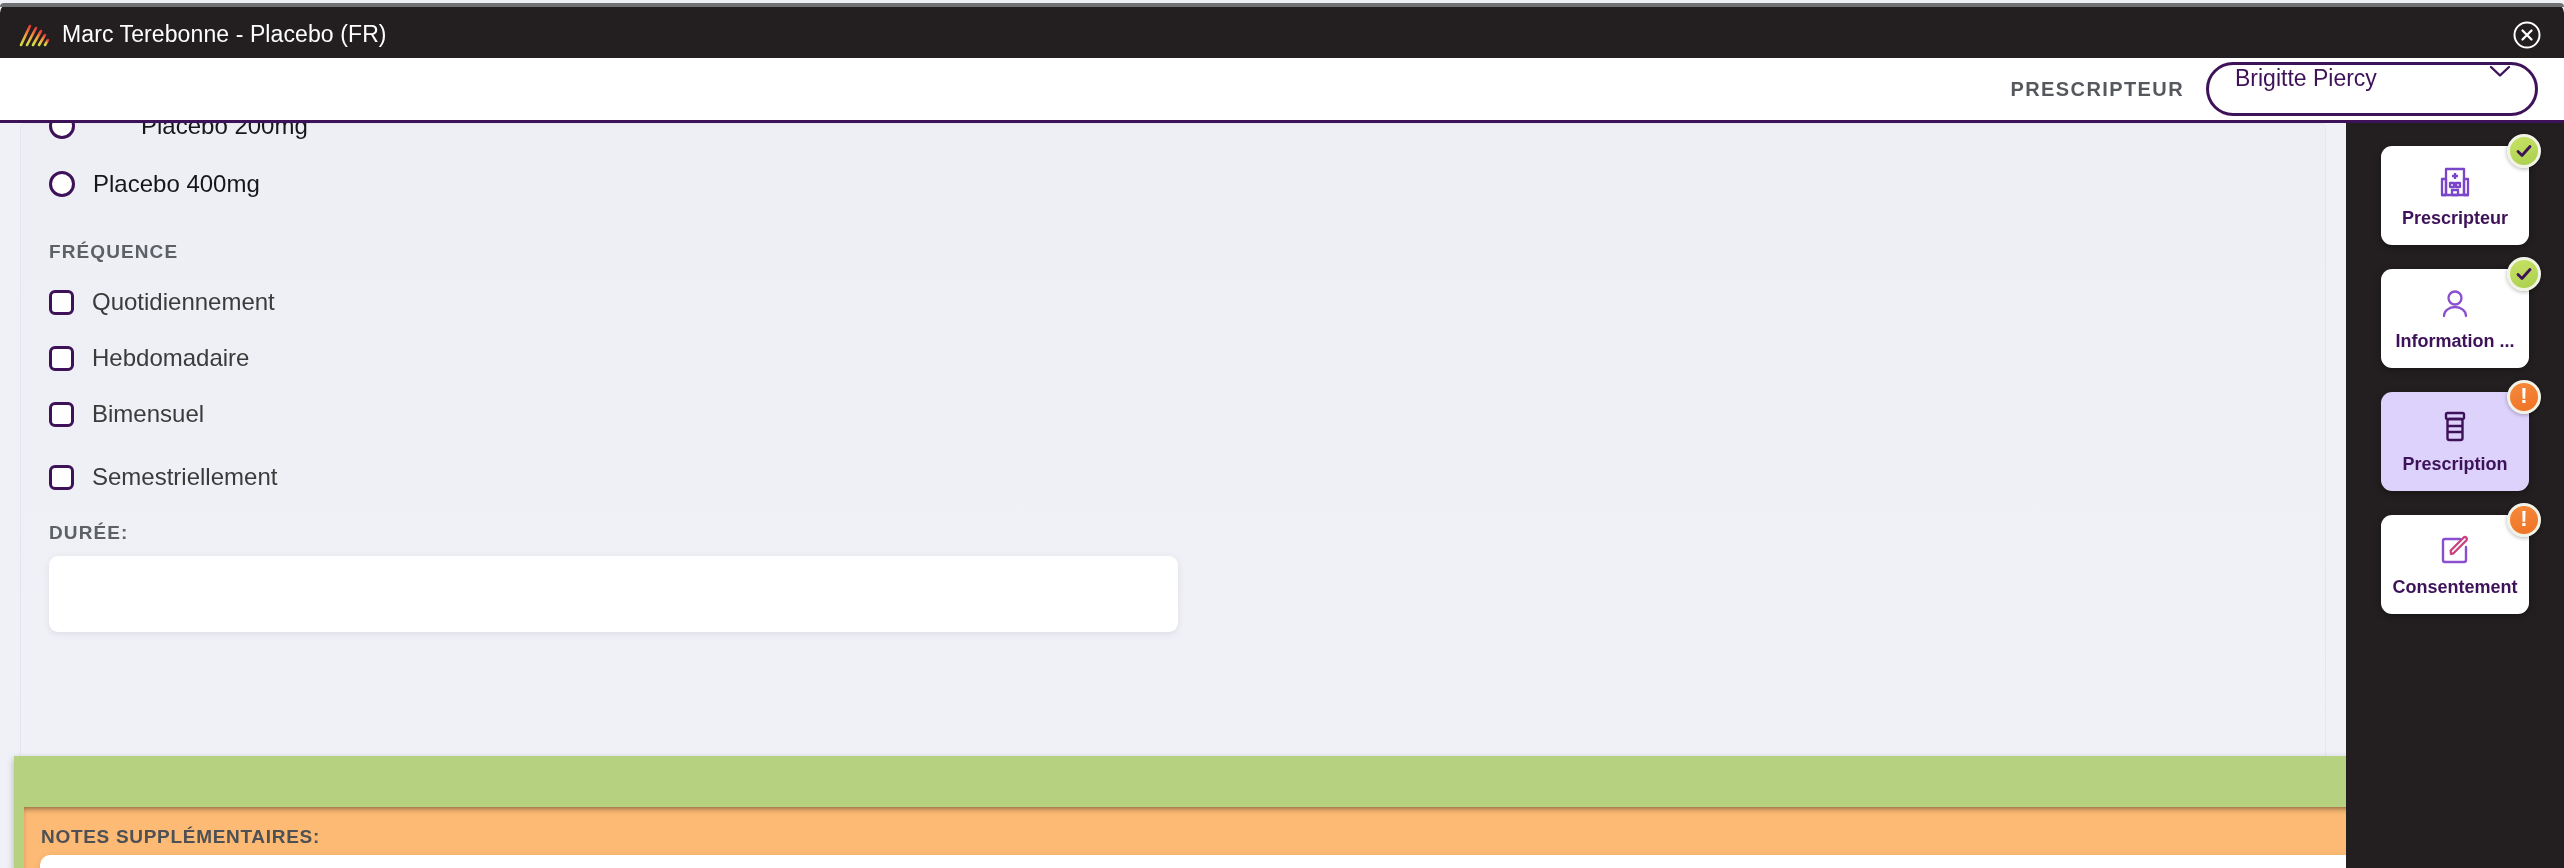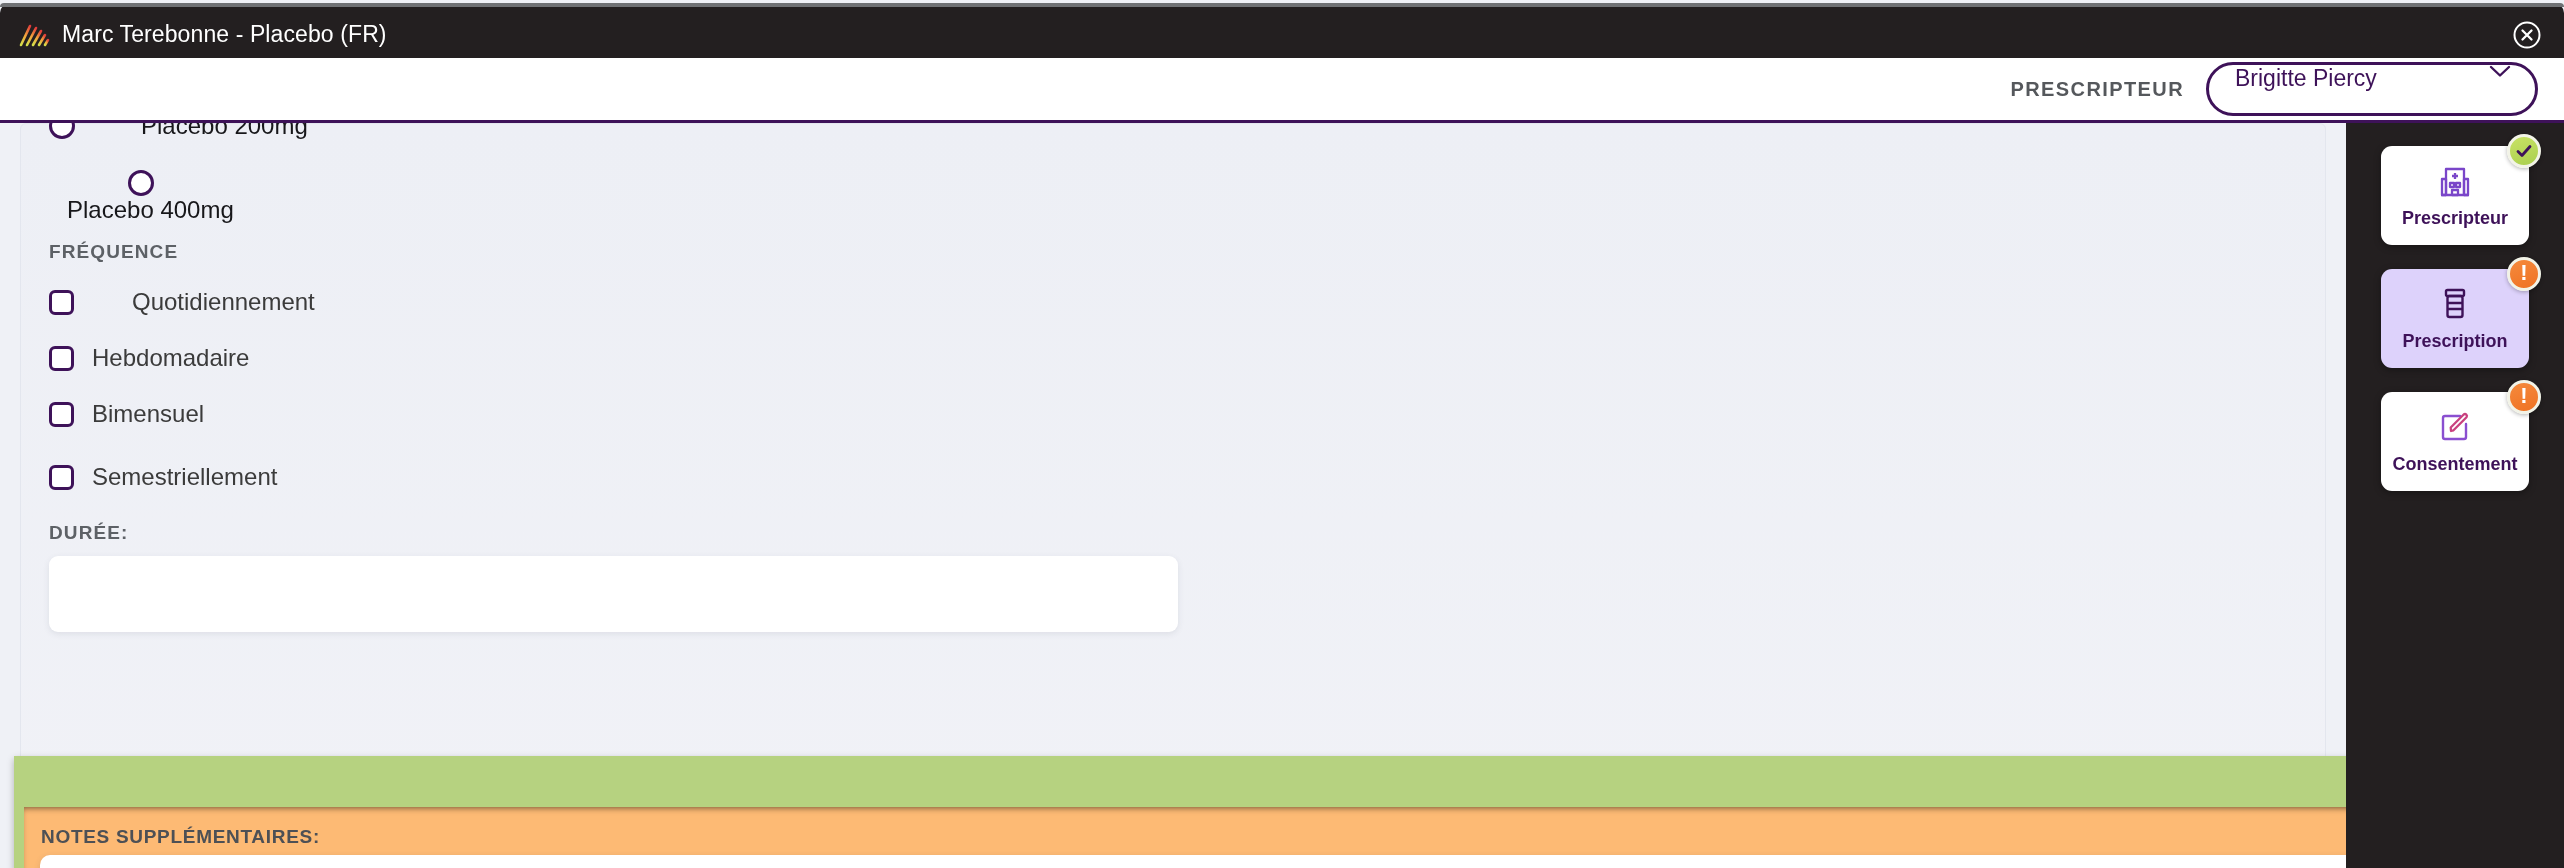--- a/index.html
+++ b/index.html
@@ -294,28 +294,28 @@
   </div>
 
   <div class="content-pane">
     <div class="form-card">
 
       <div class="opt-row" style="top:-12px;gap:48px;">
         <span class="radio-box"></span>
         <span class="opt-label dark">Placebo 200mg</span>
       </div>
 
-      <div class="opt-row" style="top:46px;flex-direction:column;">
+      <div class="opt-row" style="top:46px;">
         <span class="radio-box"></span>
         <span class="opt-label dark">Placebo 400mg</span>
       </div>
 
       <div class="section-title" style="top:117px;">FRÉQUENCE</div>
 
-      <div class="opt-row" style="top:164px;gap:40px;">
+      <div class="opt-row" style="top:164px;">
         <span class="check-box"></span>
         <span class="opt-label">Quotidiennement</span>
       </div>
       <div class="opt-row" style="top:220px;">
         <span class="check-box"></span>
         <span class="opt-label">Hebdomadaire</span>
       </div>
       <div class="opt-row" style="top:276px;">
         <span class="check-box"></span>
         <span class="opt-label">Bimensuel</span>
@@ -355,20 +355,32 @@
         </g>
       </svg>
       <div class="step-label">Prescripteur</div>
       <div class="badge done">
         <svg class="badge-glyph" viewBox="0 0 18 18">
           <path d="M3 9.5 L7 13.5 L15 4.5" fill="none" stroke="#3e1259" stroke-width="2.8" stroke-linecap="round" stroke-linejoin="round"></path>
         </svg>
       </div>
     </div>
 
+    <div class="step-card">
+      <svg class="step-icon" viewBox="0 0 38 38">
+        <circle cx="19" cy="13" r="6.5" fill="none" stroke="#8a4fd0" stroke-width="2.3"></circle>
+        <path d="M8 31 a11 9 0 0 1 22 0" fill="none" stroke="#8a4fd0" stroke-width="2.3" stroke-linecap="round"></path>
+      </svg>
+      <div class="step-label">Information ...</div>
+      <div class="badge done">
+        <svg class="badge-glyph" viewBox="0 0 18 18">
+          <path d="M3 9.5 L7 13.5 L15 4.5" fill="none" stroke="#3e1259" stroke-width="2.8" stroke-linecap="round" stroke-linejoin="round"></path>
+        </svg>
+      </div>
+    </div>
 
     <div class="step-card active">
       <svg class="step-icon" viewBox="0 0 38 38">
         <g fill="none" stroke="#3e1259" stroke-width="2.4" stroke-linejoin="round">
           <rect x="10" y="5" width="18" height="6" rx="1.5"></rect>
           <rect x="11.5" y="11" width="15" height="21" rx="2"></rect>
           <path d="M11.5 18 H26.5 M11.5 24 H26.5"></path>
         </g>
       </svg>
       <div class="step-label">Prescription</div>

